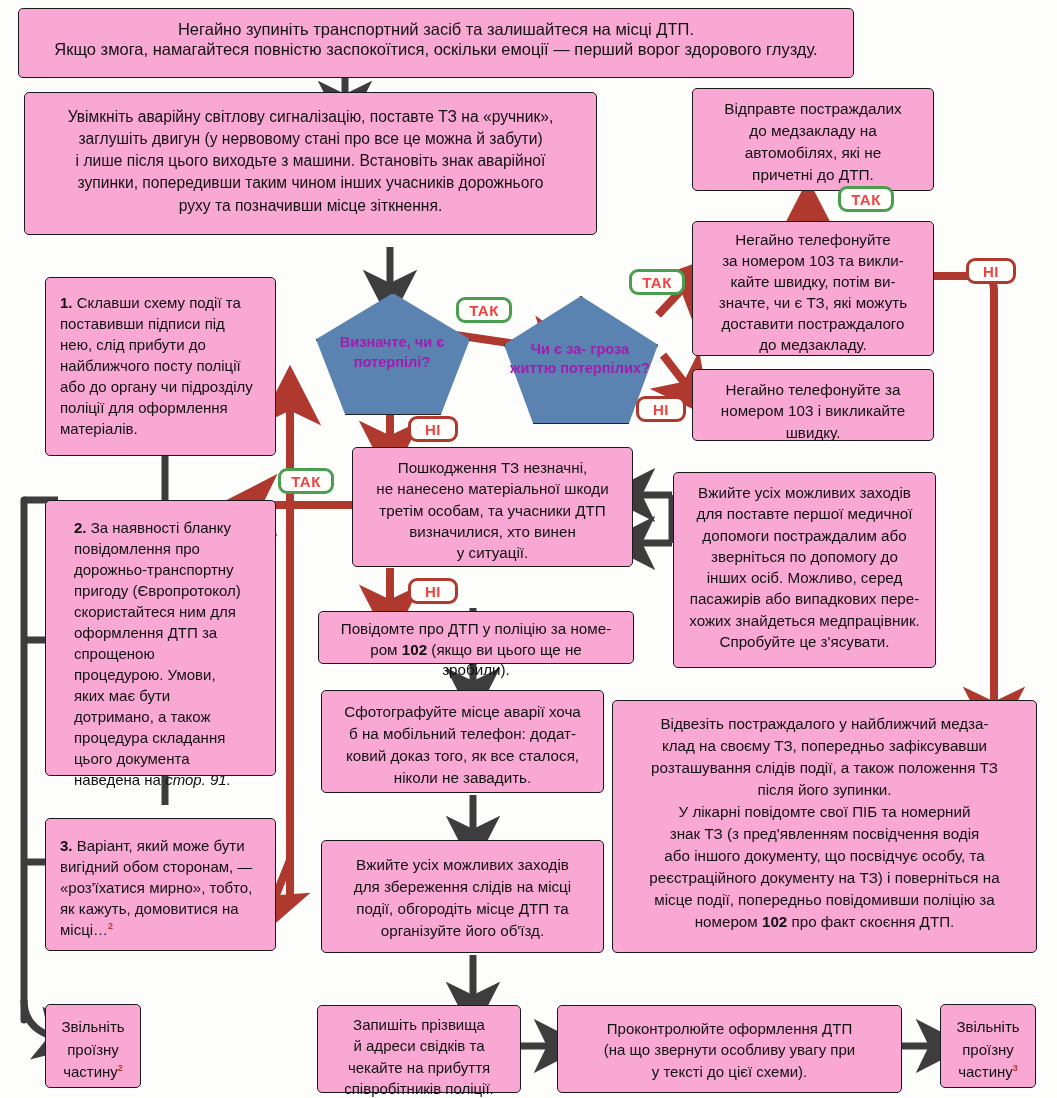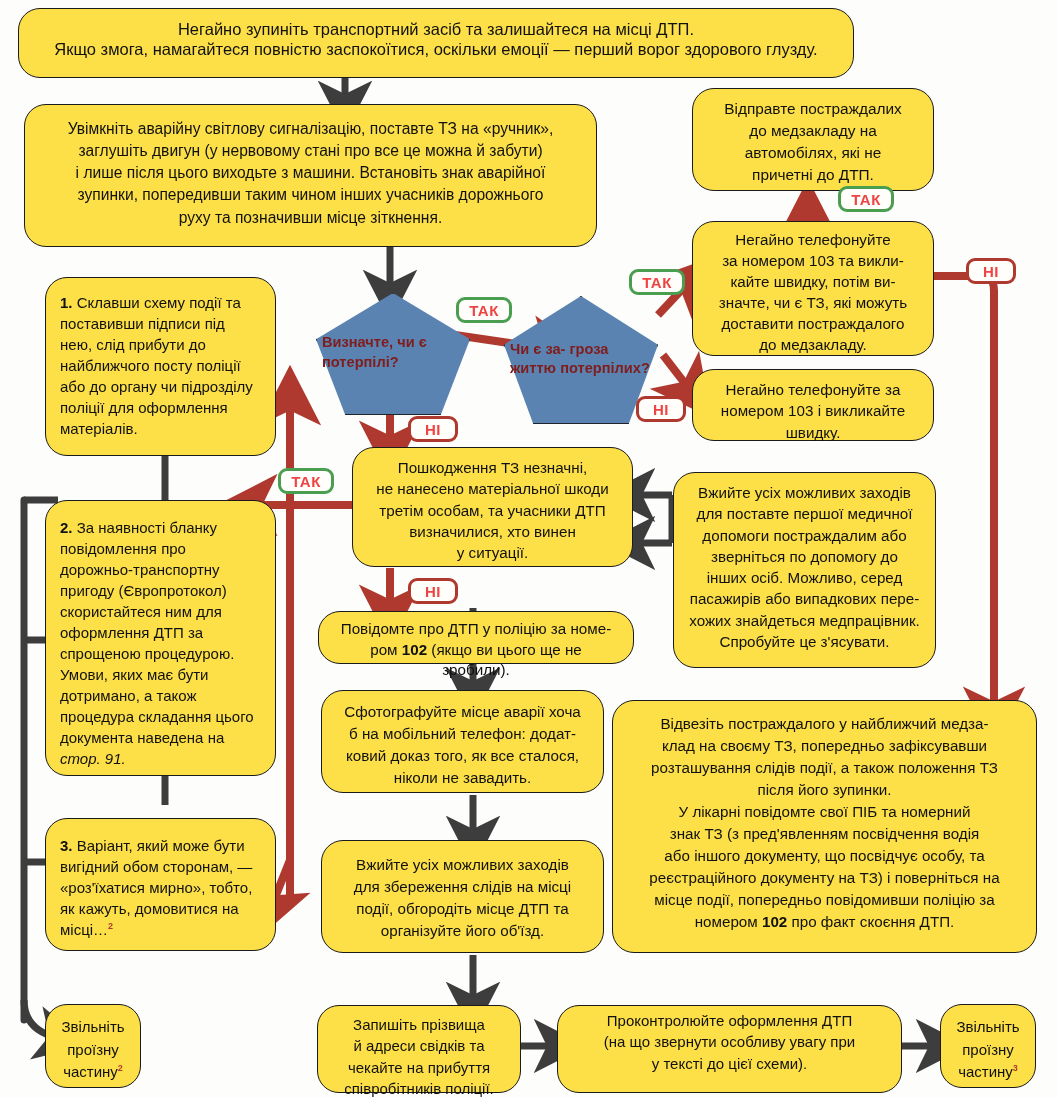--- a/index.html
+++ b/index.html
@@ -1,25 +1,25 @@
 <!DOCTYPE html>
 <html><head>
 <meta charset="utf-8">
 <style>
   html,body{margin:0;padding:0;background:#fdfdfb;}
   body{font-family:"Liberation Sans","DejaVu Sans",sans-serif;}
   #stage{position:relative;width:1057px;height:1098px;overflow:hidden;background:#fdfdfb;}
   svg.wires{position:absolute;left:0;top:0;width:1057px;height:1098px;pointer-events:none;}
-  .box{position:absolute;box-sizing:border-box;border:1.6px solid #1a1a1a;border-radius:22px;
-       background:#fde047;color:#111;line-height:1.2;}
+  .box{position:absolute;box-sizing:border-box;border:1.6px solid #1a1a1a;border-radius:5px;
+       background:#f9a8d4;color:#111;line-height:1.2;}
   .box .t{display:block;padding:0;}
   .ctr{text-align:center;}
   .lft{text-align:left;}
-  .pent{position:absolute;color:#7f1d1d;display:flex;align-items:center;justify-content:center;
-        text-align:left;font-weight:bold;}
+  .pent{position:absolute;color:#a21caf;display:flex;align-items:center;justify-content:center;
+        text-align:center;font-weight:bold;}
   .pent .pb{position:absolute;left:0;top:0;width:100%;height:100%;
         background:#5b83b1;border:1.5px solid #20242a;
         clip-path:polygon(50% 0%,100% 38%,81% 100%,19% 100%,0% 38%);}
   .pent .pt{position:relative;z-index:2;padding:0 6px;}
   .lbl{position:absolute;box-sizing:border-box;display:flex;align-items:center;justify-content:center;
        font-weight:bold;border-radius:9px;background:#fffefb;font-size:15px;letter-spacing:.5px;color:#ef4444;}
   .lbl.yes{border:3px solid #4a9e4f;}
   .lbl.no{border:3px solid #b0392f;}
   sup.fn{color:#b0392f;font-size:9px;font-weight:bold;vertical-align:super;}
   b.n{font-weight:bold;}
@@ -80,21 +80,21 @@
       <path d="M290,860 L272,905"></path>
     </g>
     <path d="M290,505 L352,505" stroke="#b0392f" stroke-width="8" fill="none"></path>
   </svg>
 
   <div class="box ctr" style="left:18px;top:8px;width:836px;height:70px;padding:11px 14px;font-size:16.5px;">
     <span class="t">Негайно зупиніть транспортний засіб та залишайтеся на місці ДТП.</span>
     <span class="t">Якщо змога, намагайтеся повністю заспокоїтися, оскільки емоції — перший ворог здорового глузду.</span>
   </div>
 
-  <div class="box ctr" style="left:24px;top:104px;width:573px;height:143px;padding:13px 14px;font-size:15.6px;line-height:1.42;">
+  <div class="box ctr" style="left:24px;top:92px;width:573px;height:143px;padding:13px 14px;font-size:15.6px;line-height:1.42;">
     <span class="t">Увімкніть аварійну світлову сигналізацію, поставте ТЗ на «ручник»,</span>
     <span class="t">заглушіть двигун (у нервовому стані про все це можна й забути)</span>
     <span class="t">і лише після цього виходьте з машини. Встановіть знак аварійної</span>
     <span class="t">зупинки, попередивши таким чином інших учасників дорожнього</span>
     <span class="t">руху та позначивши місце зіткнення.</span>
   </div>
 
   <div class="box ctr" style="left:692px;top:88px;width:242px;height:103px;padding:9px 10px;font-size:15.4px;line-height:1.42;">
     <span class="t">Відправте постраждалих</span>
     <span class="t">до медзакладу на</span>
@@ -198,42 +198,42 @@
     <span class="t">або іншого документу, що посвідчує особу, та</span>
     <span class="t">реєстраційного документу на ТЗ) і поверніться на</span>
     <span class="t">місце події, попередньо повідомивши поліцію за</span>
     <span class="t"><span>номером </span><b class="n">102</b><span> про факт скоєння ДТП.</span></span>
   </div>
 
   <div class="box lft" style="left:45px;top:277px;width:231px;height:179px;padding:14px 14px;font-size:15px;line-height:1.4;">
     <b class="n">1.</b><span> Склавши схему події та поставивши підписи під нею, слід прибути до найближчого посту поліції або до органу чи підрозділу поліції для оформлення матеріалів.</span>
   </div>
 
-  <div class="box lft" style="left:45px;top:500px;width:231px;height:276px;padding:16px 14px;font-size:15px;line-height:1.4;">
+  <div class="box lft" style="left:45px;top:500px;width:231px;height:276px;padding:16px 28px;font-size:15px;line-height:1.4;">
     <b class="n">2.</b><span> За наявності бланку повідомлення про дорожньо-транспортну пригоду (Європротокол) скористайтеся ним для оформлення ДТП за спрощеною процедурою. Умови, яких має бути дотримано, а також процедура складання цього документа наведена на </span><i class="it">стор. 91.</i>
   </div>
 
   <div class="box lft" style="left:45px;top:818px;width:231px;height:133px;padding:16px 14px;font-size:15px;line-height:1.4;">
     <b class="n">3.</b><span> Варіант, який може бути вигідний обом сторонам, — «роз'їхатися мирно», тобто, як кажуть, домовитися на місці…</span><sup class="fn">2</sup>
   </div>
 
   <div class="box ctr" style="left:45px;top:1004px;width:96px;height:84px;padding:11px 6px;font-size:15px;line-height:1.5;">
     <span class="t">Звільніть</span>
     <span class="t">проїзну</span>
     <span class="t"><span>частину</span><sup class="fn">2</sup></span>
   </div>
 
   <div class="box ctr" style="left:317px;top:1005px;width:204px;height:88px;padding:8px 8px;font-size:15px;line-height:1.42;">
     <span class="t">Запишіть прізвища</span>
     <span class="t">й адреси свідків та</span>
     <span class="t">чекайте на прибуття</span>
     <span class="t">співробітників поліції.</span>
   </div>
 
-  <div class="box ctr" style="left:557px;top:1005px;width:345px;height:88px;padding:4px 8px;font-size:15px;line-height:1.42;">
+  <div class="box ctr" style="left:557px;top:1005px;width:345px;height:88px;padding:12px 8px;font-size:15px;line-height:1.42;">
     <span class="t">Проконтролюйте оформлення ДТП</span>
     <span class="t">(на що звернути особливу увагу при</span>
     <span class="t">у тексті до цієї схеми).</span>
   </div>
 
   <div class="box ctr" style="left:940px;top:1004px;width:96px;height:84px;padding:11px 6px;font-size:15px;line-height:1.5;">
     <span class="t">Звільніть</span>
     <span class="t">проїзну</span>
     <span class="t"><span>частину</span><sup class="fn">3</sup></span>
   </div>

